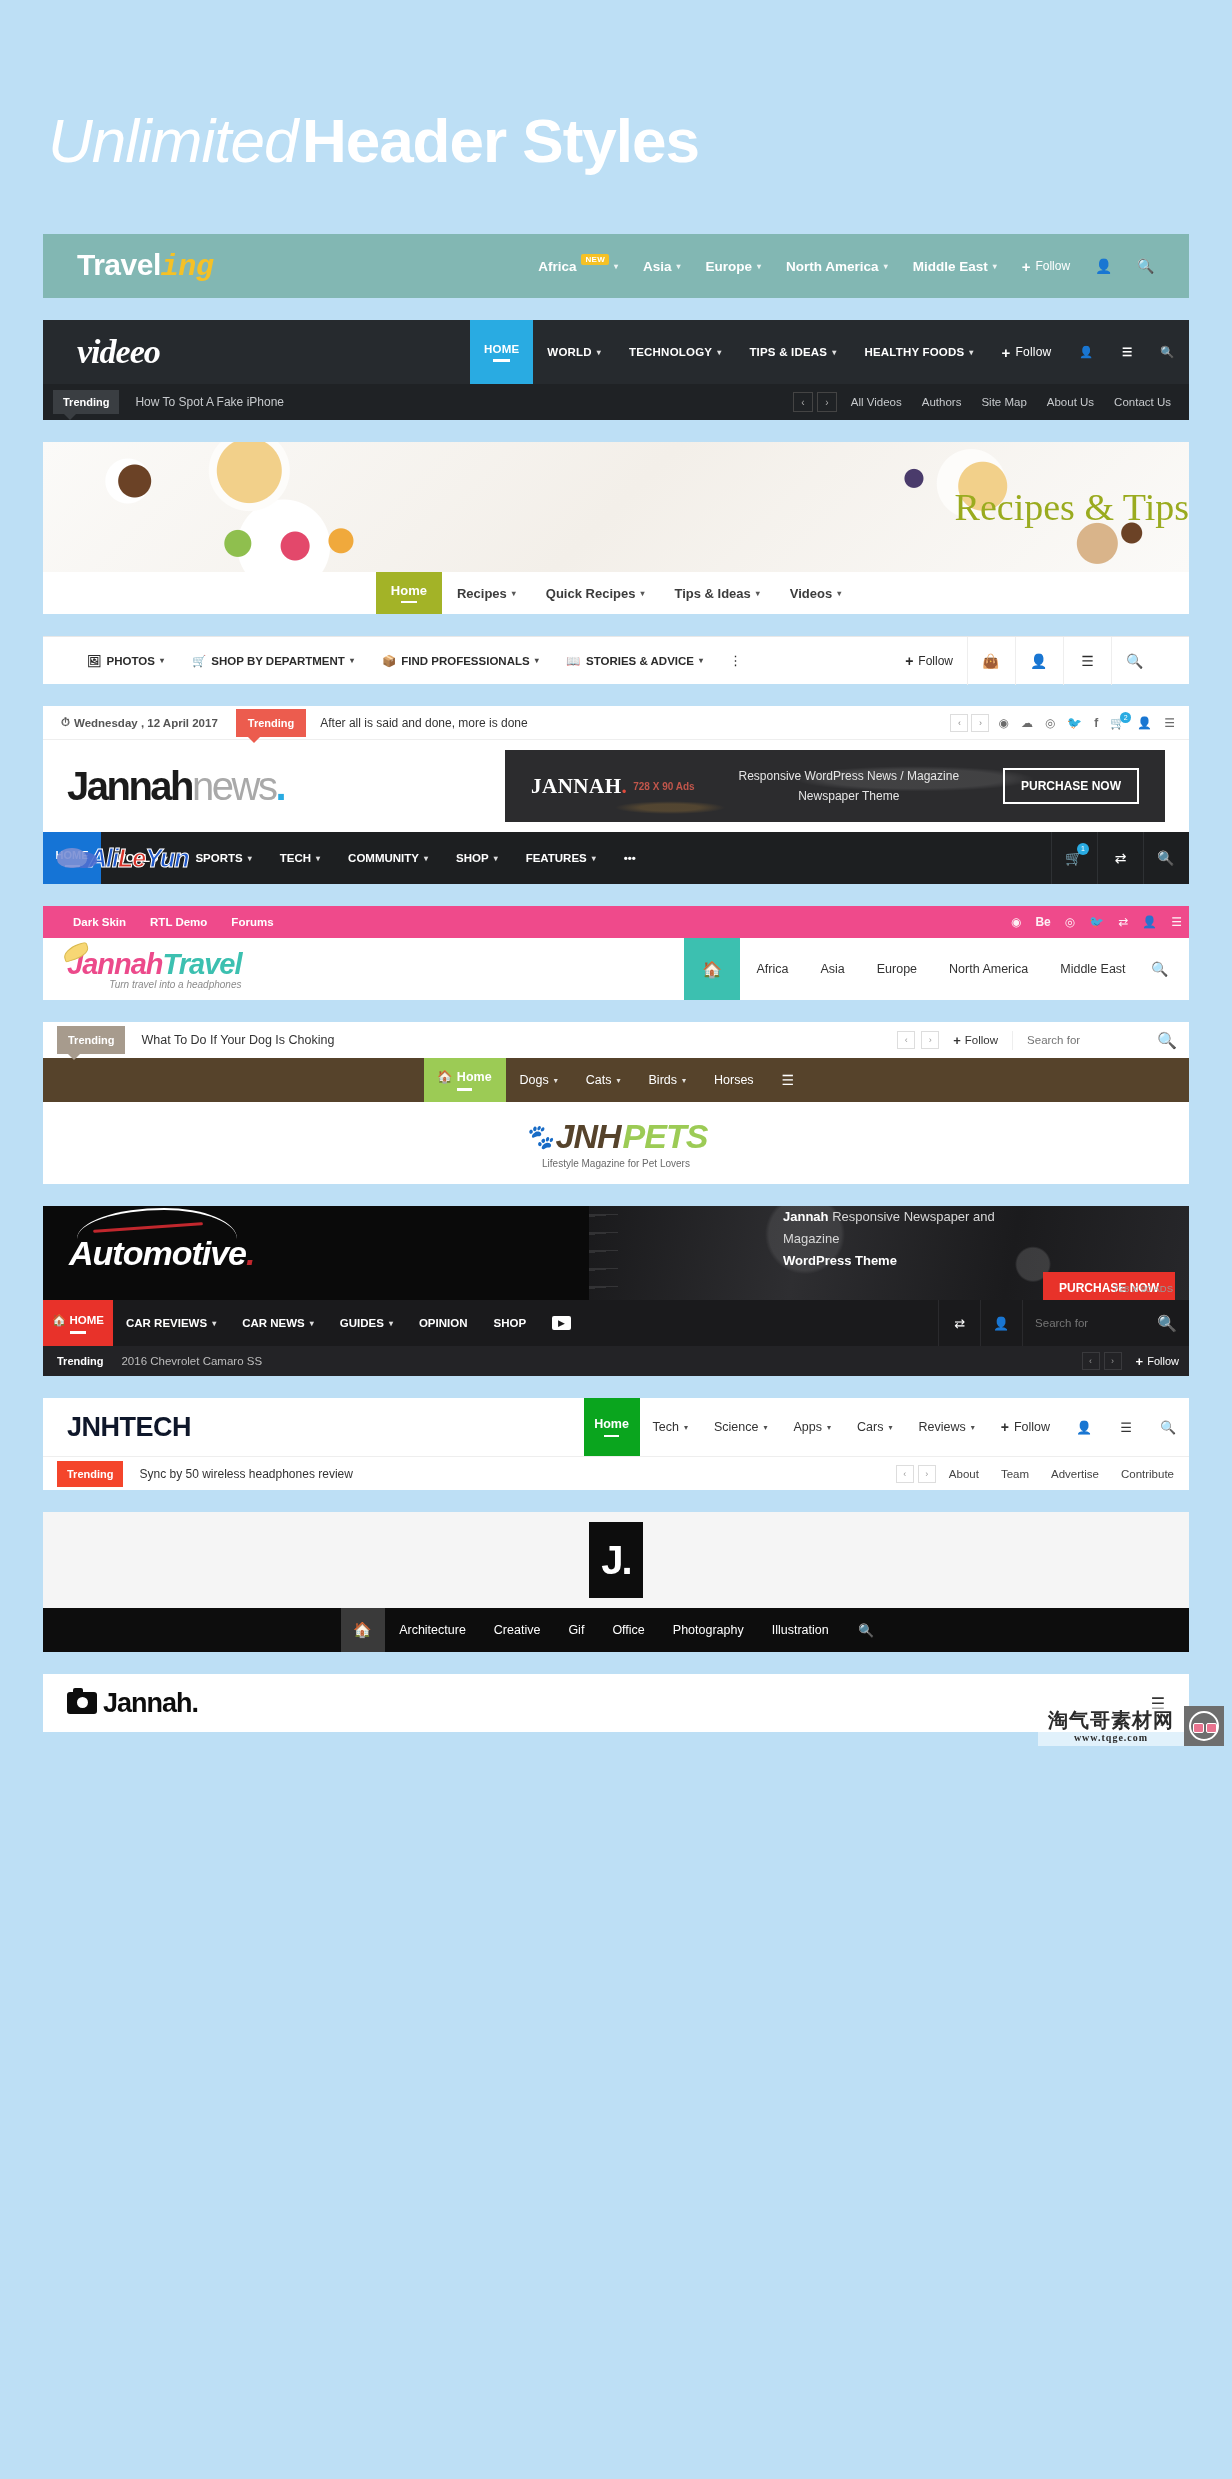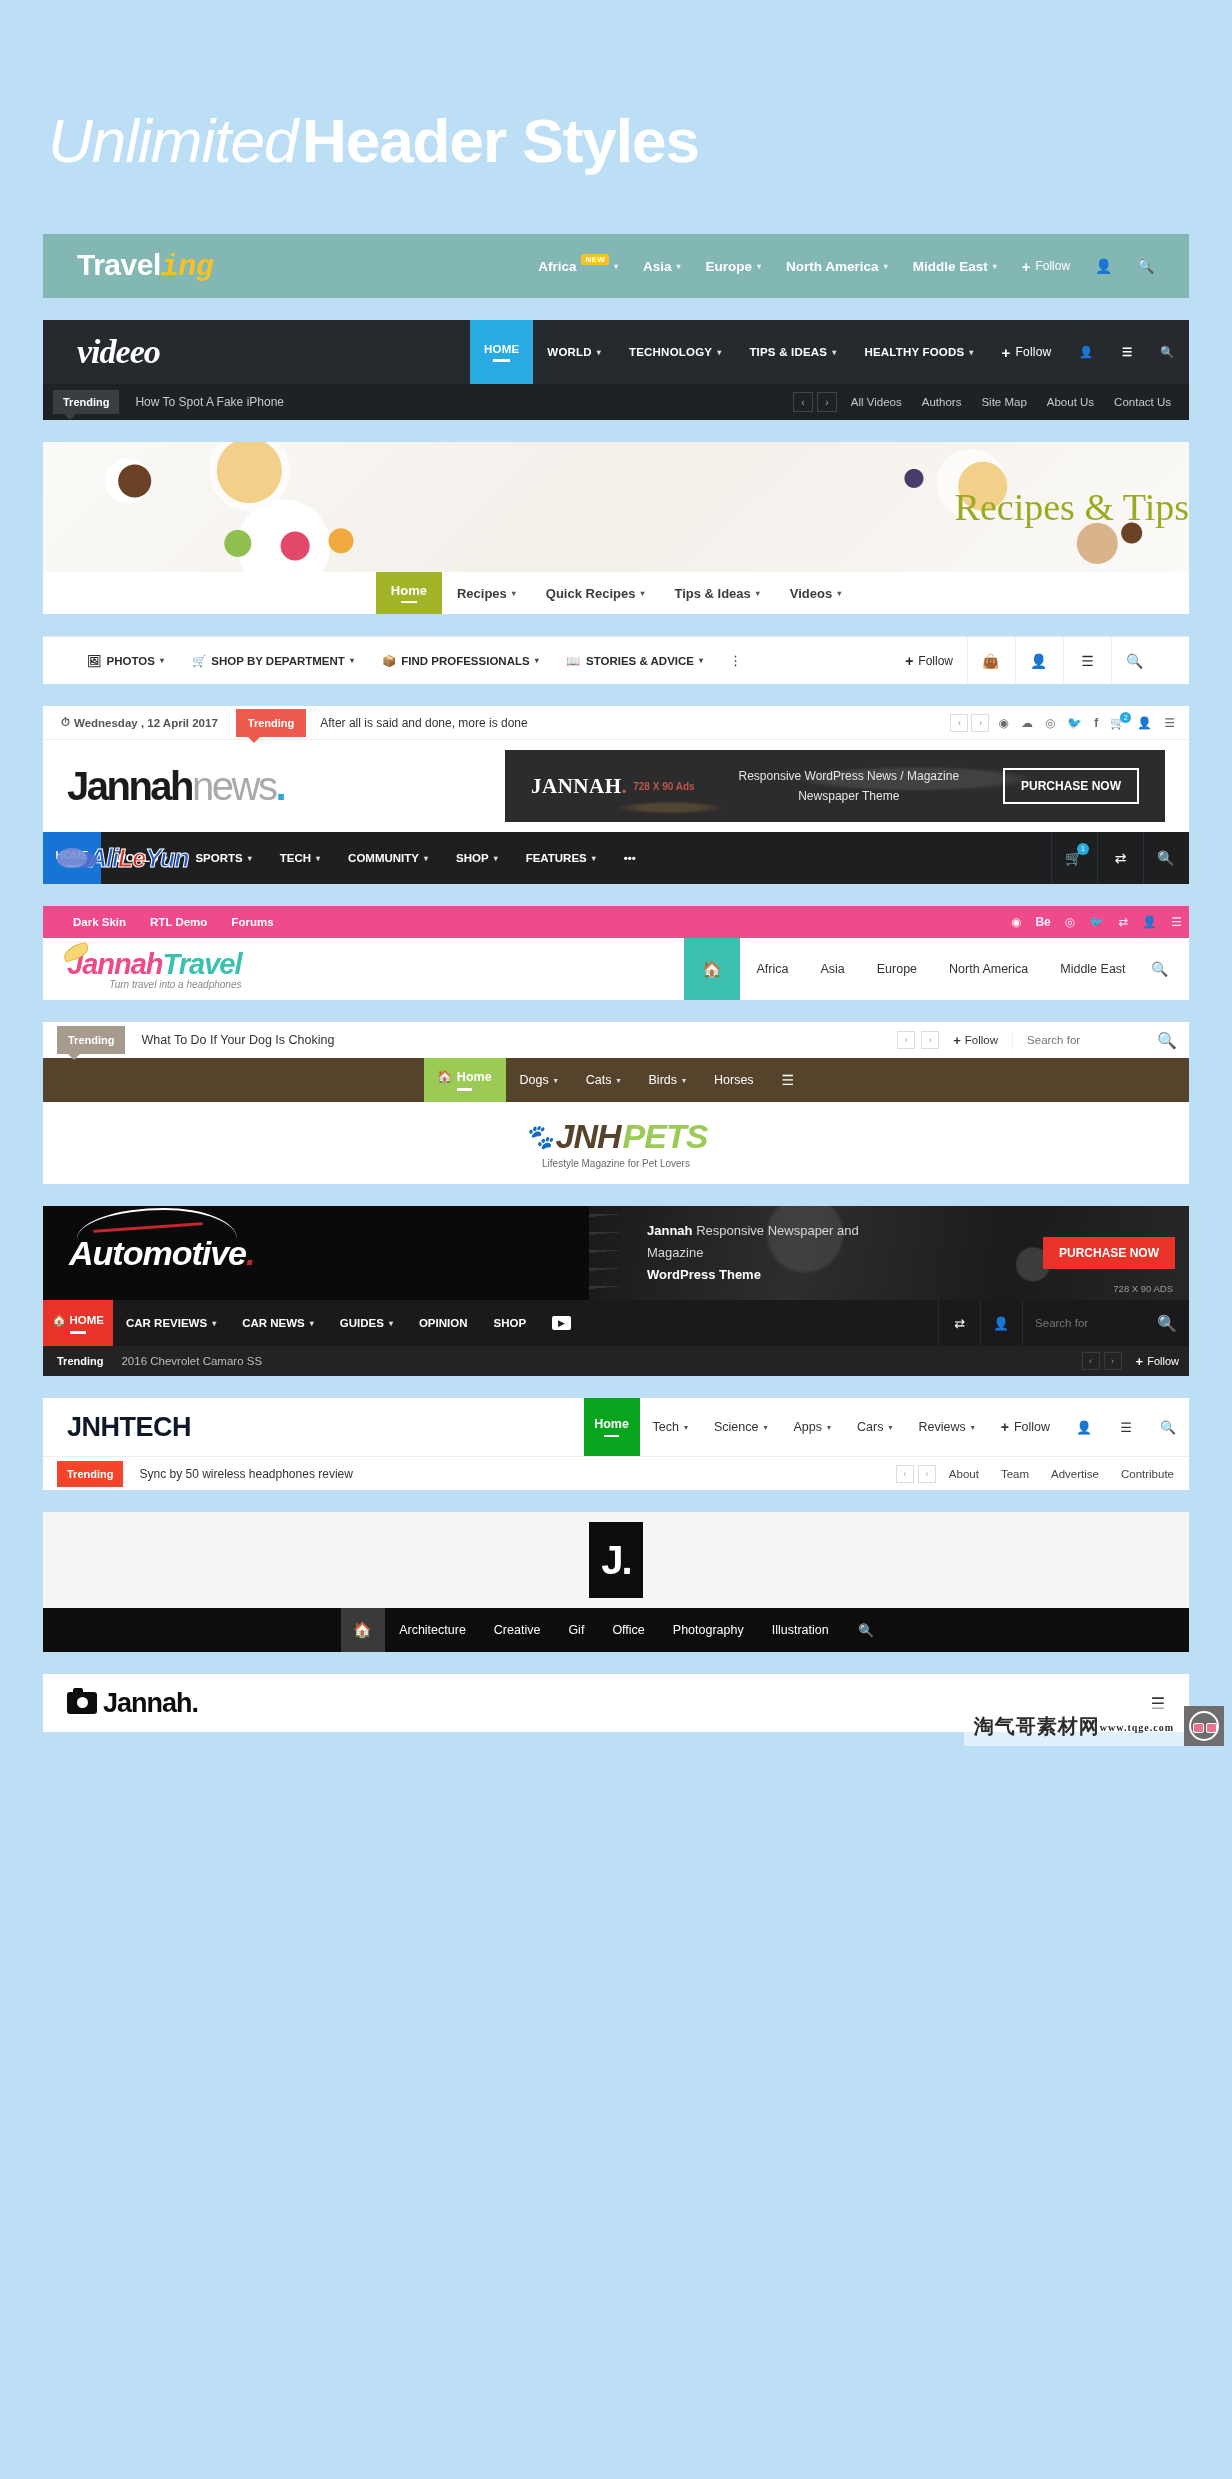--- a/index.html
+++ b/index.html
@@ -311,21 +311,21 @@
   }
   .au-car::after {
     content: ""; position: absolute; left: 16px; top: 16px; width: 110px; height: 3px;
     background: #c1272d; border-radius: 3px; transform: rotate(-4deg);
   }
   .au-name { color: #fff; font-size: 34px; font-weight: bold; letter-spacing: -1px; }
   .au-name .dot { color: #c1272d; }
   .au-ad {
     margin-left: auto; width: 600px; height: 94px; position: relative; overflow: hidden;
     background: linear-gradient(100deg, #1a1a1c 0%, #2e2e31 35%, #1b1b1d 70%, #27272a 100%);
-    display: flex; align-items: center;
+    display: flex; align-items: center; flex-direction: column;
   }
   .au-ad::before {
     content:""; position:absolute; inset:0;
     background:
       linear-gradient(175deg, rgba(255,255,255,.10) 0 3px, transparent 3px 12px) 0 8px/100% 18px,
       radial-gradient(circle at 74% 62%, rgba(255,255,255,.14) 0 16px, transparent 18px),
       radial-gradient(circle at 36% 30%, rgba(255,255,255,.09) 0 36px, transparent 40px);
   }
   .au-ad .txt { color: #fff; font-size: 13px; font-weight: bold; line-height: 1.7; margin-left: 58px; z-index: 1; max-width: 270px; }
   .au-ad .txt .lt { font-weight: normal; color: #d8d8d8; }
@@ -388,21 +388,21 @@
   .cam-ico::before { content:""; position:absolute; top:-4px; left:6px; width:10px; height:5px; background:#0d0d0d; border-radius:2px 2px 0 0; }
   .cam-ico::after { content:""; position:absolute; top:5px; left:10px; width:11px; height:11px; border-radius:50%; background:#fff; }
   .cam .burger { margin-left: auto; color: #333; font-size: 16px; }
 
   
   .tqge {
     position: absolute; right: 8px; bottom: 8px; display: flex; align-items: stretch;
     height: 40px;
   }
   .tqge .t1 {
-    background: rgba(255,255,255,.55); display: flex; flex-direction: row;
+    background: rgba(255,255,255,.55); display: flex; flex-direction: column;
     align-items: center; justify-content: center; padding: 2px 10px;
   }
   .tqge .cn { font-size: 20px; font-weight: bold; color: #2b2b2b; letter-spacing: 1px; line-height: 1; }
   .tqge .url { font-family: "Liberation Serif", serif; font-size: 10px; font-weight: bold; color: #2b2b2b; letter-spacing: 1px; margin-top: 2px; }
   .tqge .face { width: 40px; background: #6e6e6e; display: flex; align-items: center; justify-content: center; }
   .tqge .circ { width: 30px; height: 30px; border-radius: 50%; border: 2px solid #fff; position: relative; }
   .tqge .glass { position: absolute; top: 10px; left: 2px; width: 24px; height: 10px; display: flex; gap: 2px; }
   .tqge .glass span { flex: 1; background: #e8738f; border: 1px solid #fff; border-radius: 2px; }
   body { position: relative; }
 </style>

